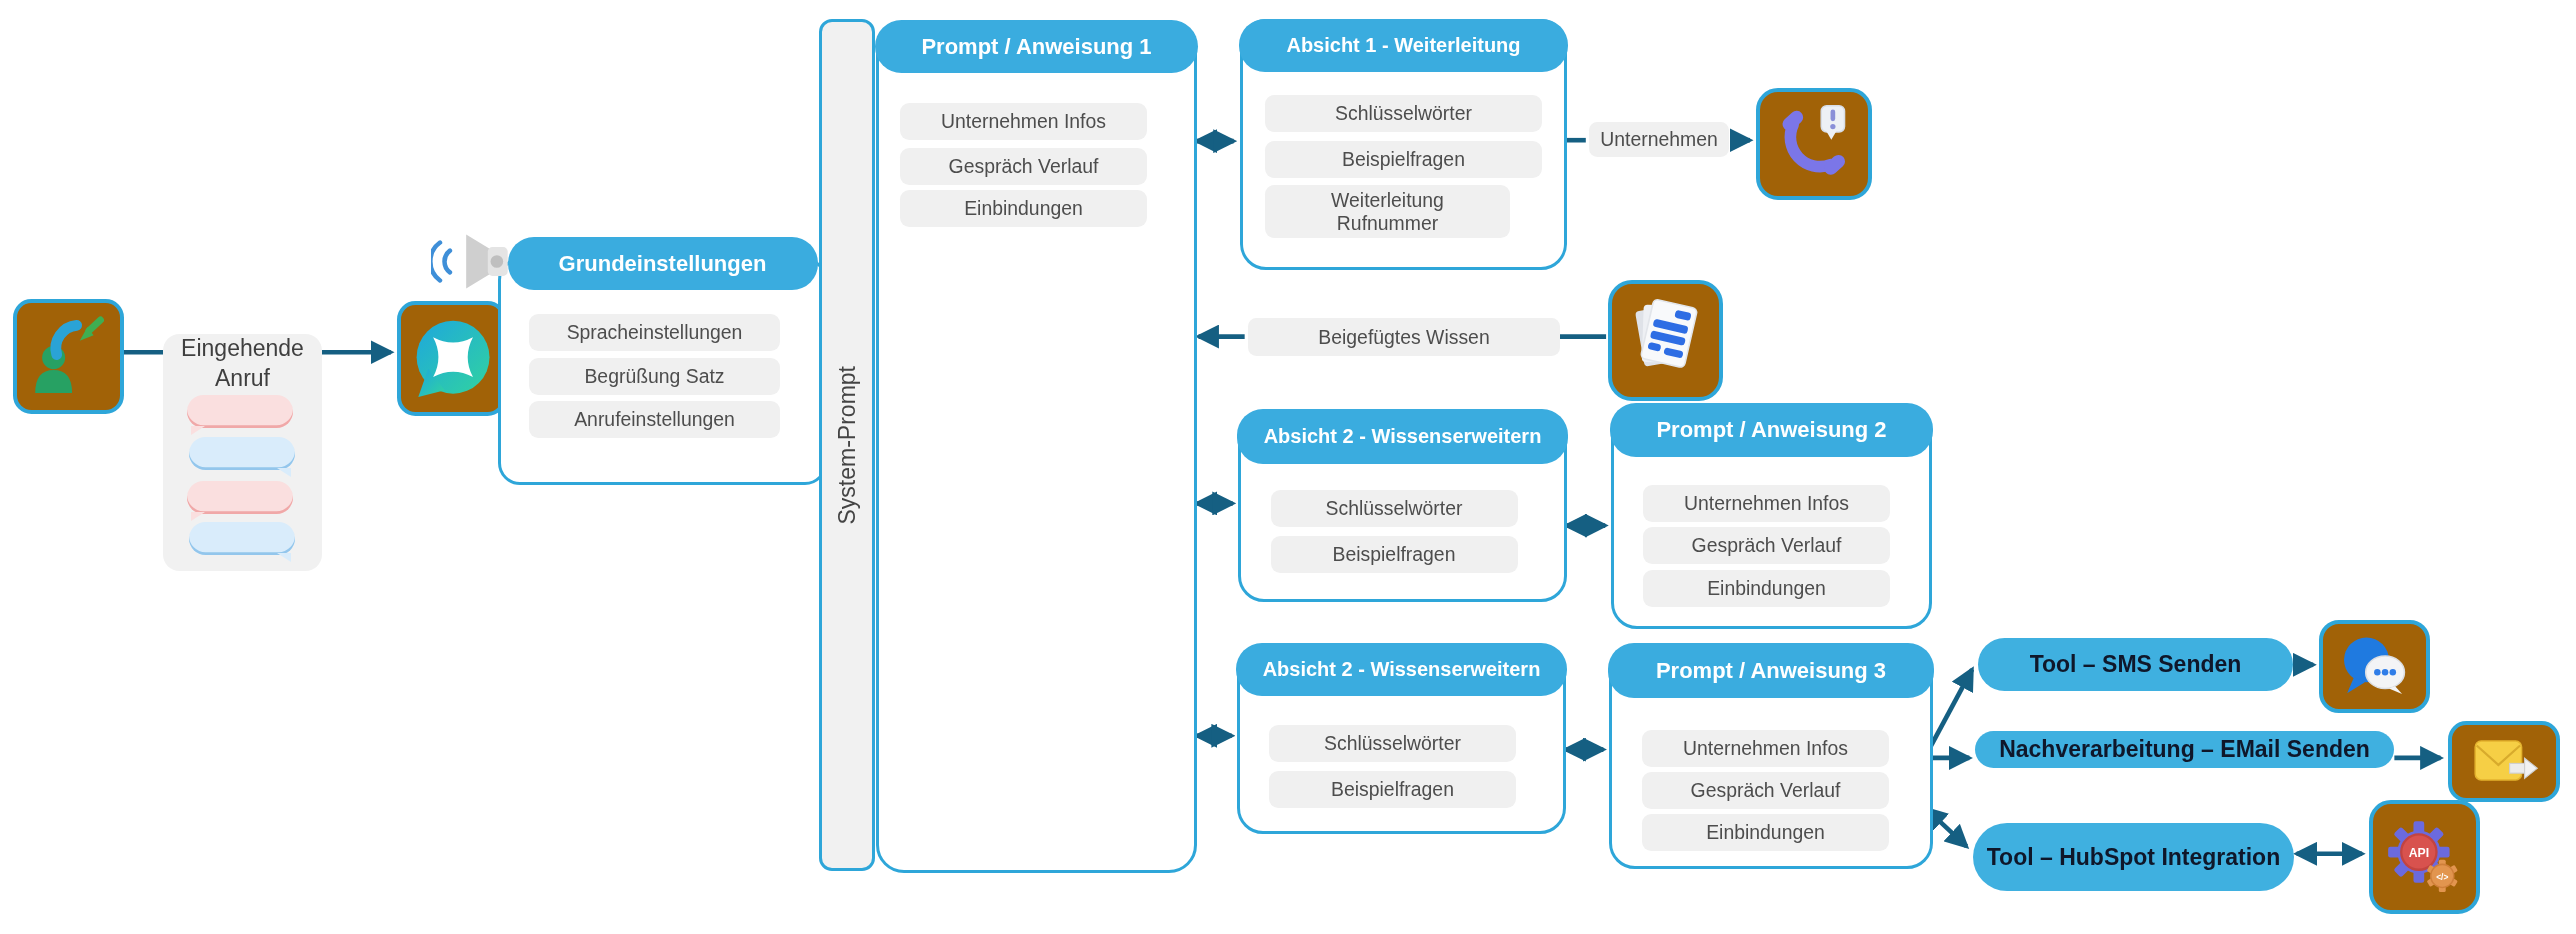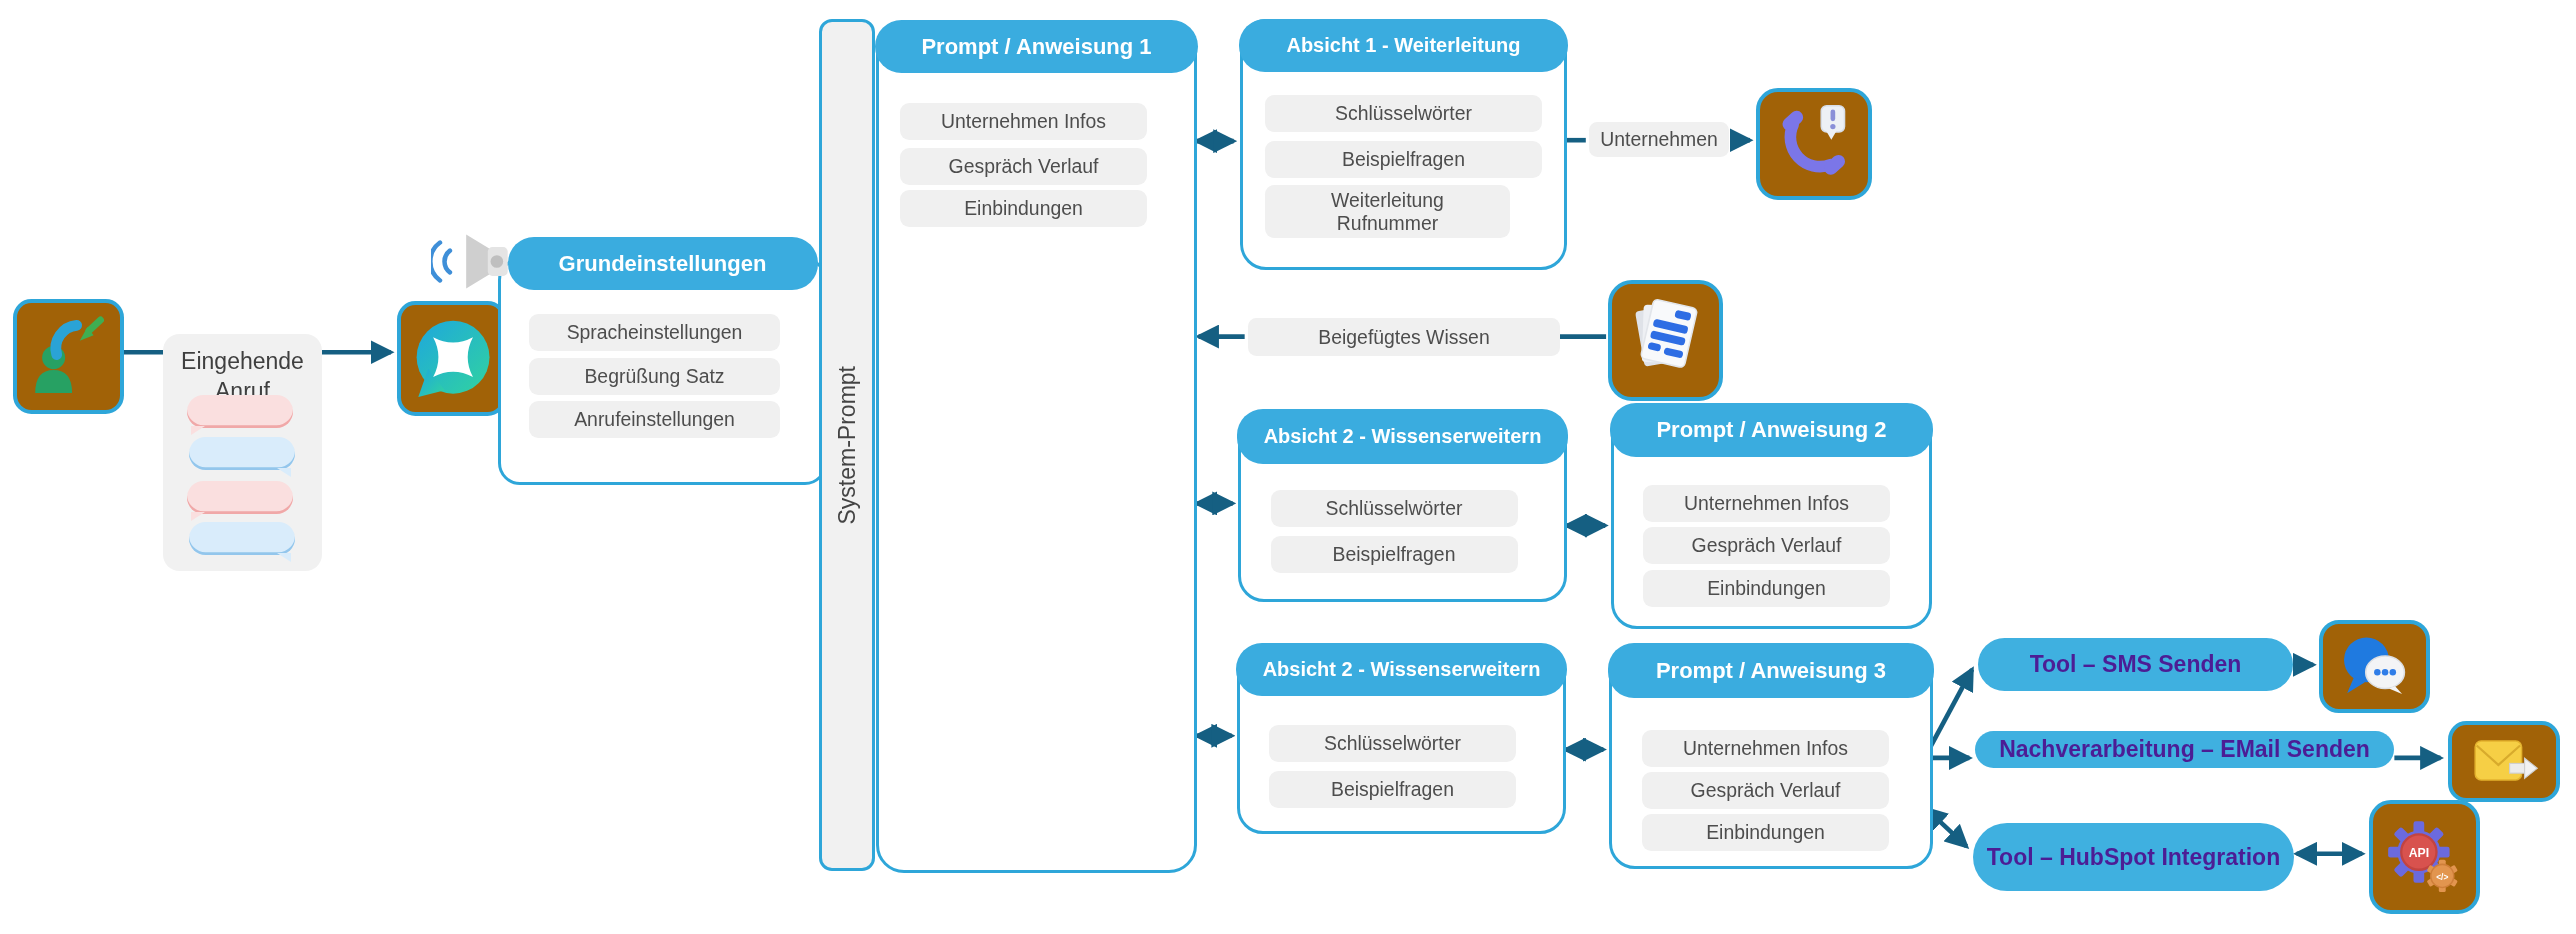--- a/index.html
+++ b/index.html
@@ -14,34 +14,34 @@
   .panel-header.small { font-size:20px; }
 
   .pill { position:absolute; background:#f0f0f0; border-radius:9.2px; display:flex;
           align-items:center; justify-content:center; font-size:19.4px; color:#4d4d4d;
           text-align:center; white-space:pre-line; line-height:1.18; }
 
   .grey-label { position:absolute; background:#f0f0f0; border-radius:8.3px; display:flex;
                 align-items:center; justify-content:center; font-size:19.4px; color:#4d4d4d; }
 
   .stadium { position:absolute; background:#3fb0e0; border-radius:921px; display:flex;
-             align-items:center; justify-content:center; color:#4c1d95; font-weight:bold;
+             align-items:center; justify-content:center; color:#0f172a; font-weight:bold;
              font-size:23px; }
 
   .icon-box { position:absolute; background:#a16207; border:4.6px solid #2ea6d9; border-radius:20px;
               display:flex; align-items:center; justify-content:center; }
   .icon-box svg { width:82%; height:82%; }
 
   .sysbar { position:absolute; background:#f1f1f1; border:3.7px solid #2ea6d9; border-radius:13px;
             display:flex; align-items:center; justify-content:center; }
   .sysbar span { writing-mode:vertical-rl; transform:rotate(180deg); font-size:23px;
                  color:#444; }
 
   .grey-card { position:absolute; background:#f1f1f1; border-radius:16.6px; }
-  .grey-card-title { padding-top:13px; text-align:center; font-size:23px; color:#3f3f3f;
+  .grey-card-title { text-align:center; font-size:23px; color:#3f3f3f;
                      line-height:1.3; white-space:pre-line; }
   .msg { position:absolute; border-radius:16.6px; width:106px; height:33px; }
   .msg.pink { background:#fadfdf; box-shadow: inset 0 -2.8px 0 #f0a8a8; }
   .msg.blue { background:#d9ecfb; box-shadow: inset 0 -2.8px 0 #93c6ec; }
   .msg.pink::after { content:""; position:absolute; left:3.7px; bottom:-6.5px; width:0; height:0;
                      border-style:solid; border-width:9.2px 14.8px 0 0;
                      border-color:#fadfdf transparent transparent transparent; }
   .msg.blue::after { content:""; position:absolute; right:3.7px; bottom:-6.5px; width:0; height:0;
                      border-style:solid; border-width:9.2px 0 0 14.8px;
                      border-color:#d9ecfb transparent transparent transparent; }

